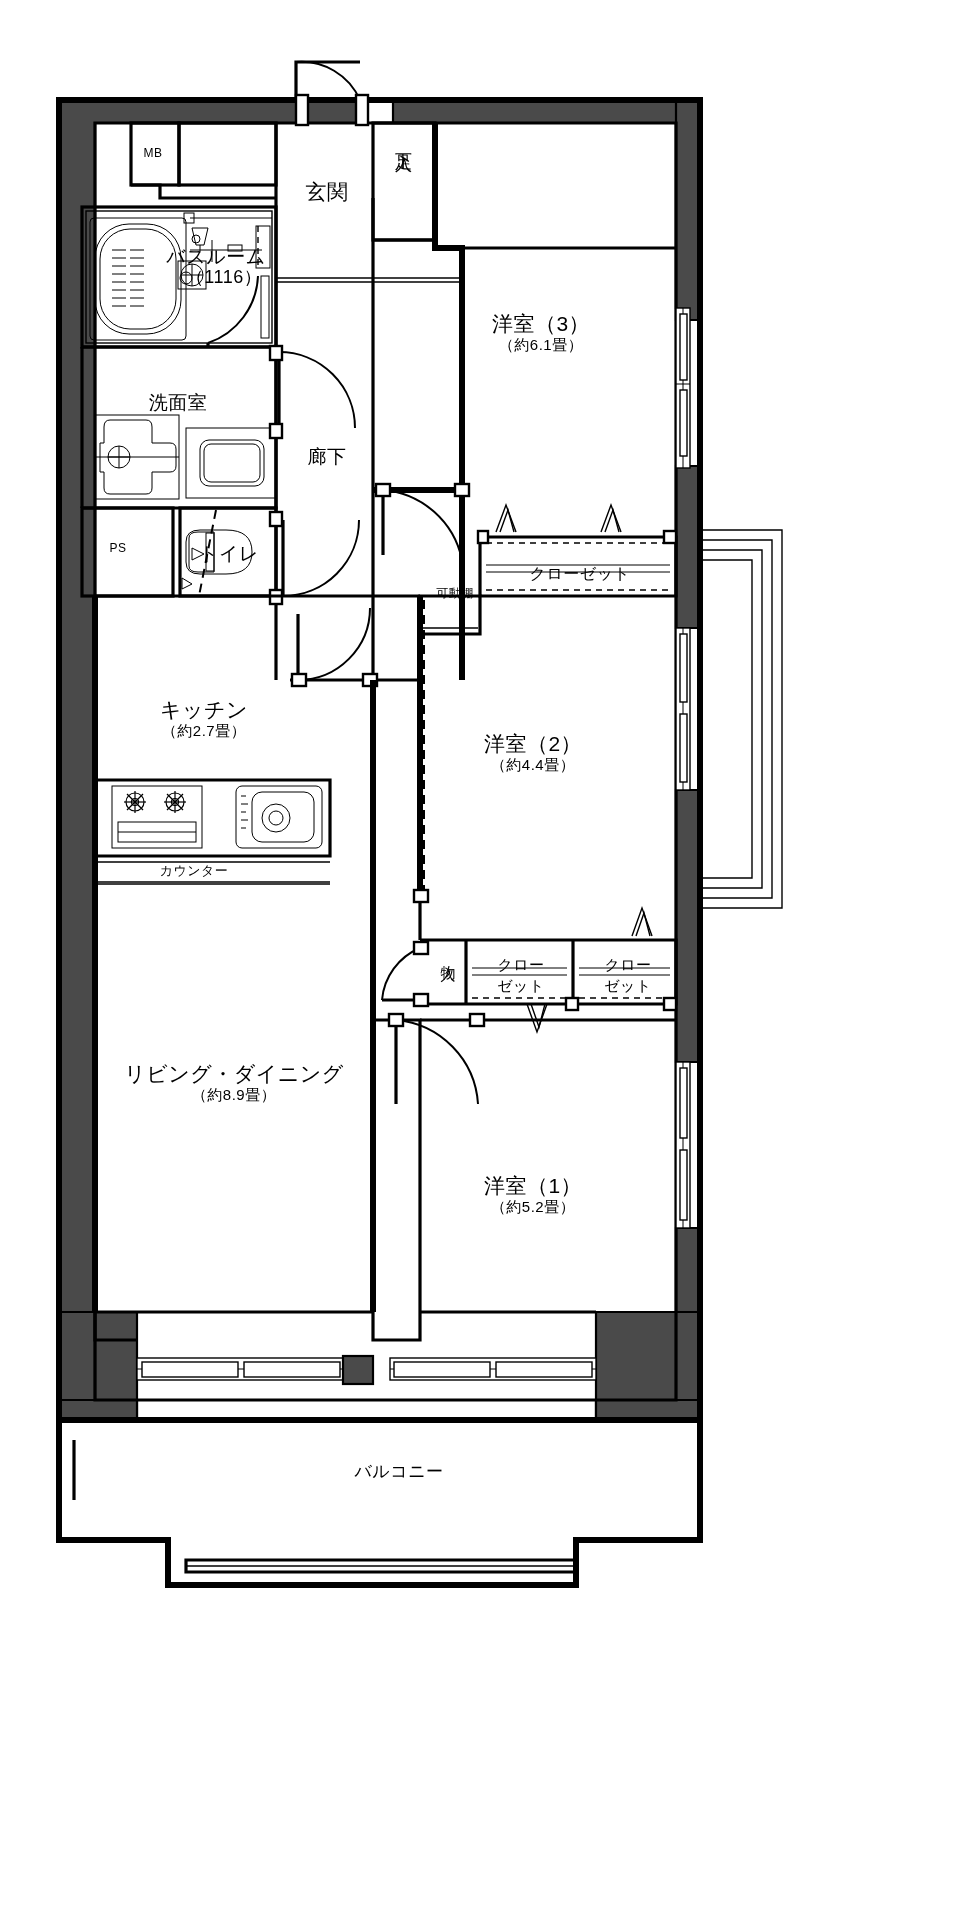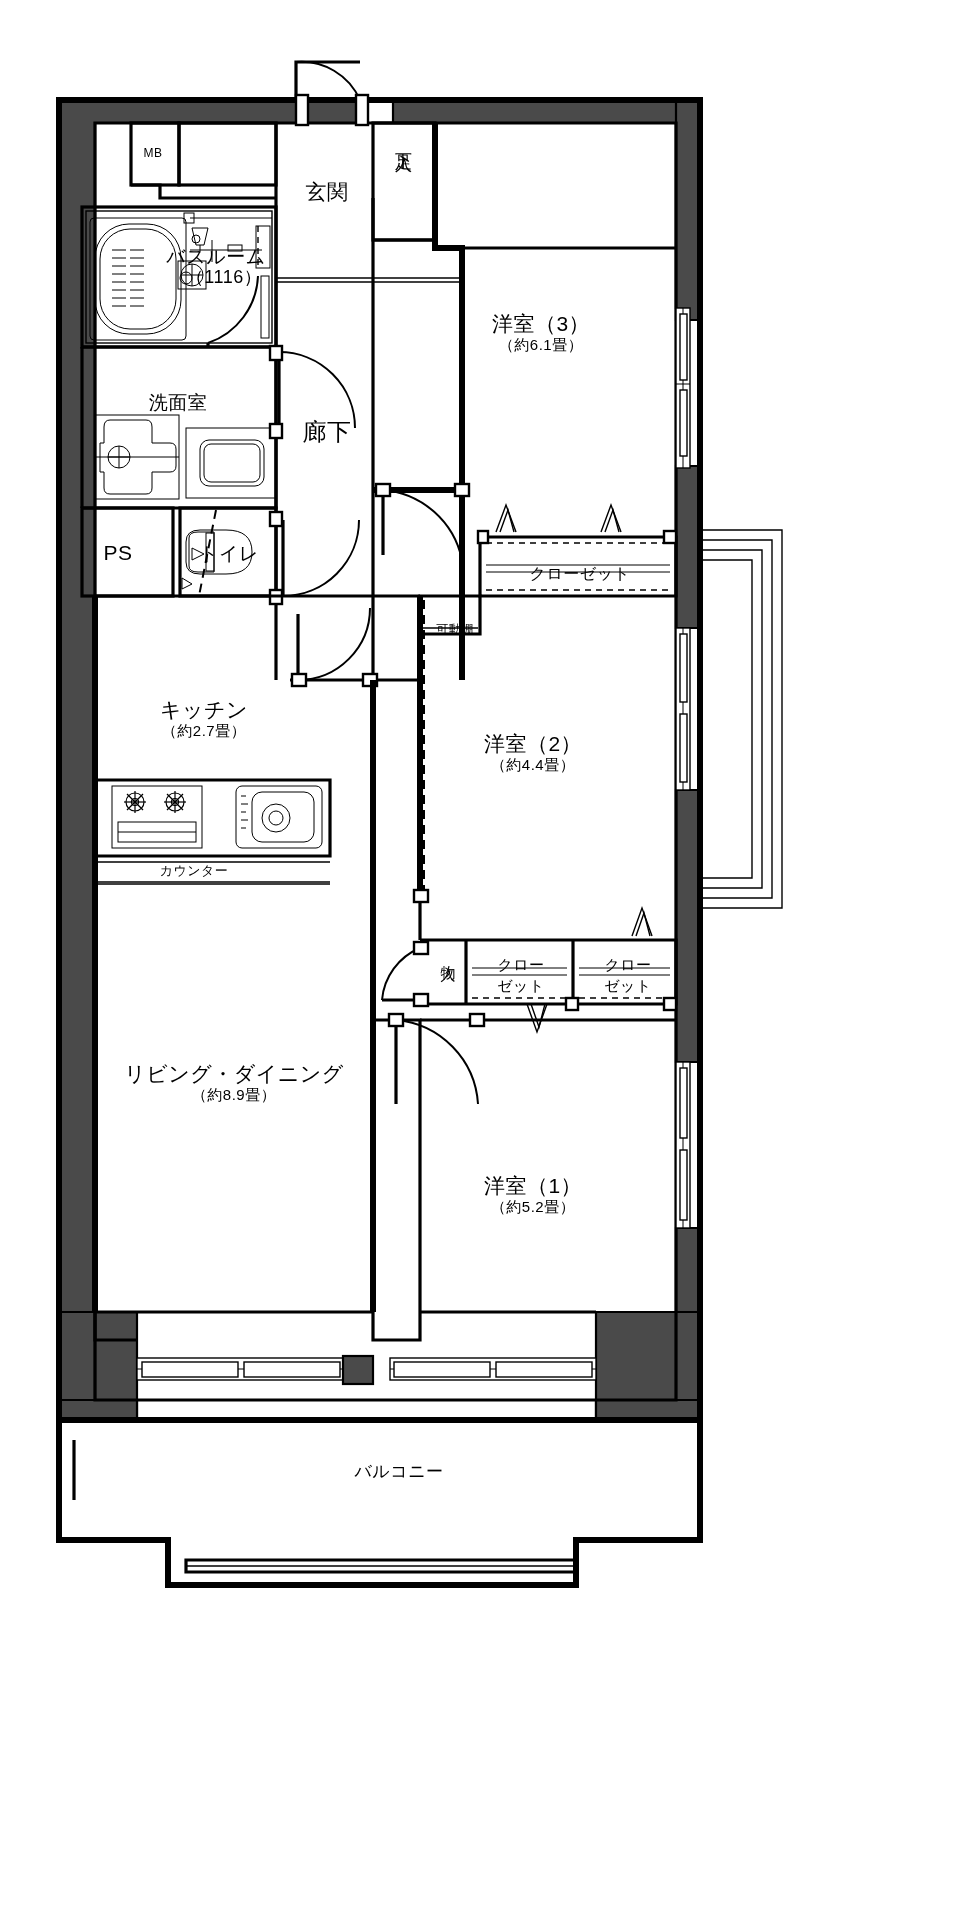--- a/index.html
+++ b/index.html
@@ -403,25 +403,25 @@
     <span class="l1">キッチン</span>
     <span class="l2">（約2.7畳）</span>
   </div>
 
   <div class="lbl ctr" style="left:153px;top:146px;font-size:12px;">MB</div>
   <div class="lbl ctr" style="left:327px;top:178px;font-size:21px;">玄関</div>
   <div class="lbl vtxt" style="left:394px;top:140px;font-size:17px;line-height:19px;">下足入</div>
   <div class="lbl ctr" style="left:216px;top:244px;font-size:19px;">バスルーム</div>
   <div class="lbl ctr" style="left:224px;top:265px;font-size:18px;">（1116）</div>
   <div class="lbl ctr" style="left:178px;top:390px;font-size:19px;">洗面室</div>
-  <div class="lbl ctr" style="left:327px;top:416px;font-size:24px;">廊下</div>
-  <div class="lbl ctr" style="left:118px;top:541px;font-size:21px;">PS</div>
+  <div class="lbl ctr" style="left:327px;top:444px;font-size:19px;">廊下</div>
+  <div class="lbl ctr" style="left:118px;top:541px;font-size:12px;">PS</div>
   <div class="lbl ctr" style="left:212px;top:541px;font-size:19px;padding-left:34px;">トイレ</div>
   <div class="lbl ctr" style="left:194px;top:862px;font-size:13px;">カウンター</div>
-  <div class="lbl ctr" style="left:455px;top:585px;font-size:12px;margin-top:36px;">可動棚</div>
+  <div class="lbl ctr" style="left:455px;top:585px;font-size:12px;">可動棚</div>
   <div class="lbl ctr" style="left:580px;top:556px;font-size:16px;margin-top:8px;">クローゼット</div>
   <div class="lbl vtxt" style="left:440px;top:954px;font-size:15px;line-height:17px;">物入</div>
   <div class="lbl ctr" style="left:521px;top:956px;font-size:15px;">クロー</div>
   <div class="lbl ctr" style="left:521px;top:977px;font-size:15px;">ゼット</div>
   <div class="lbl ctr" style="left:628px;top:956px;font-size:15px;">クロー</div>
   <div class="lbl ctr" style="left:628px;top:977px;font-size:15px;">ゼット</div>
   <div class="lbl ctr" style="left:399px;top:1460px;font-size:17px;">バルコニー</div>
 
 </div>
 

